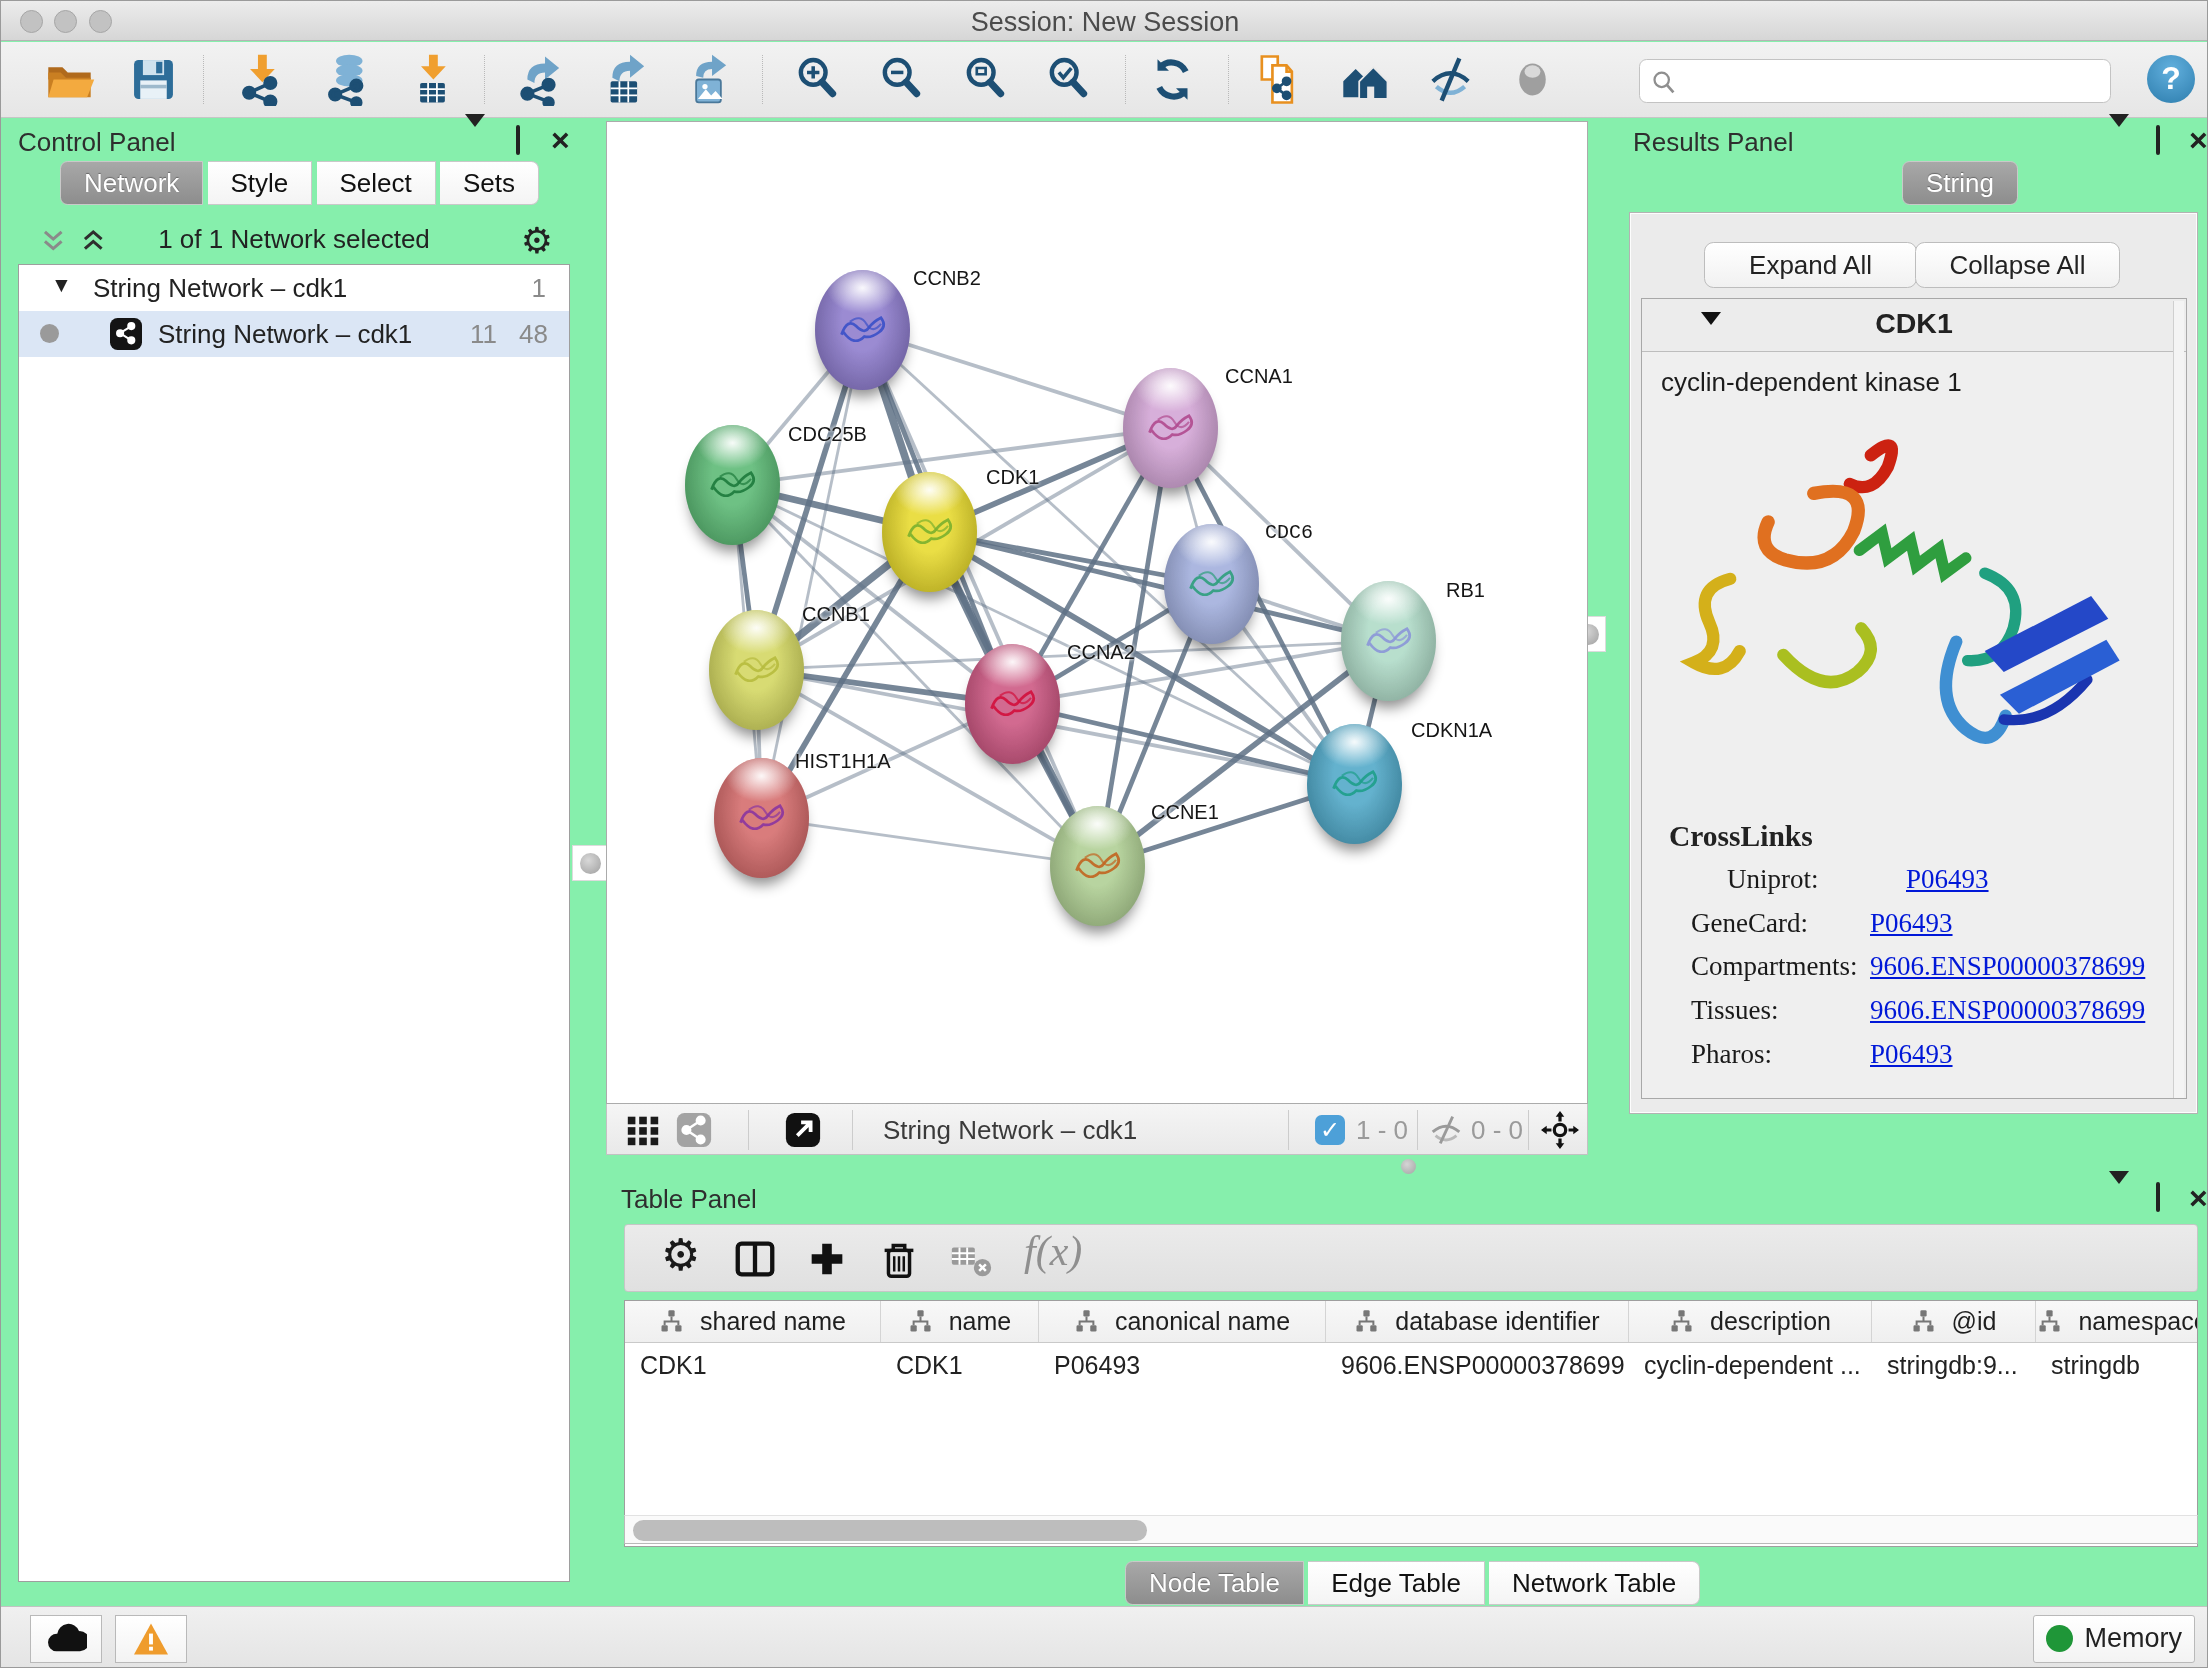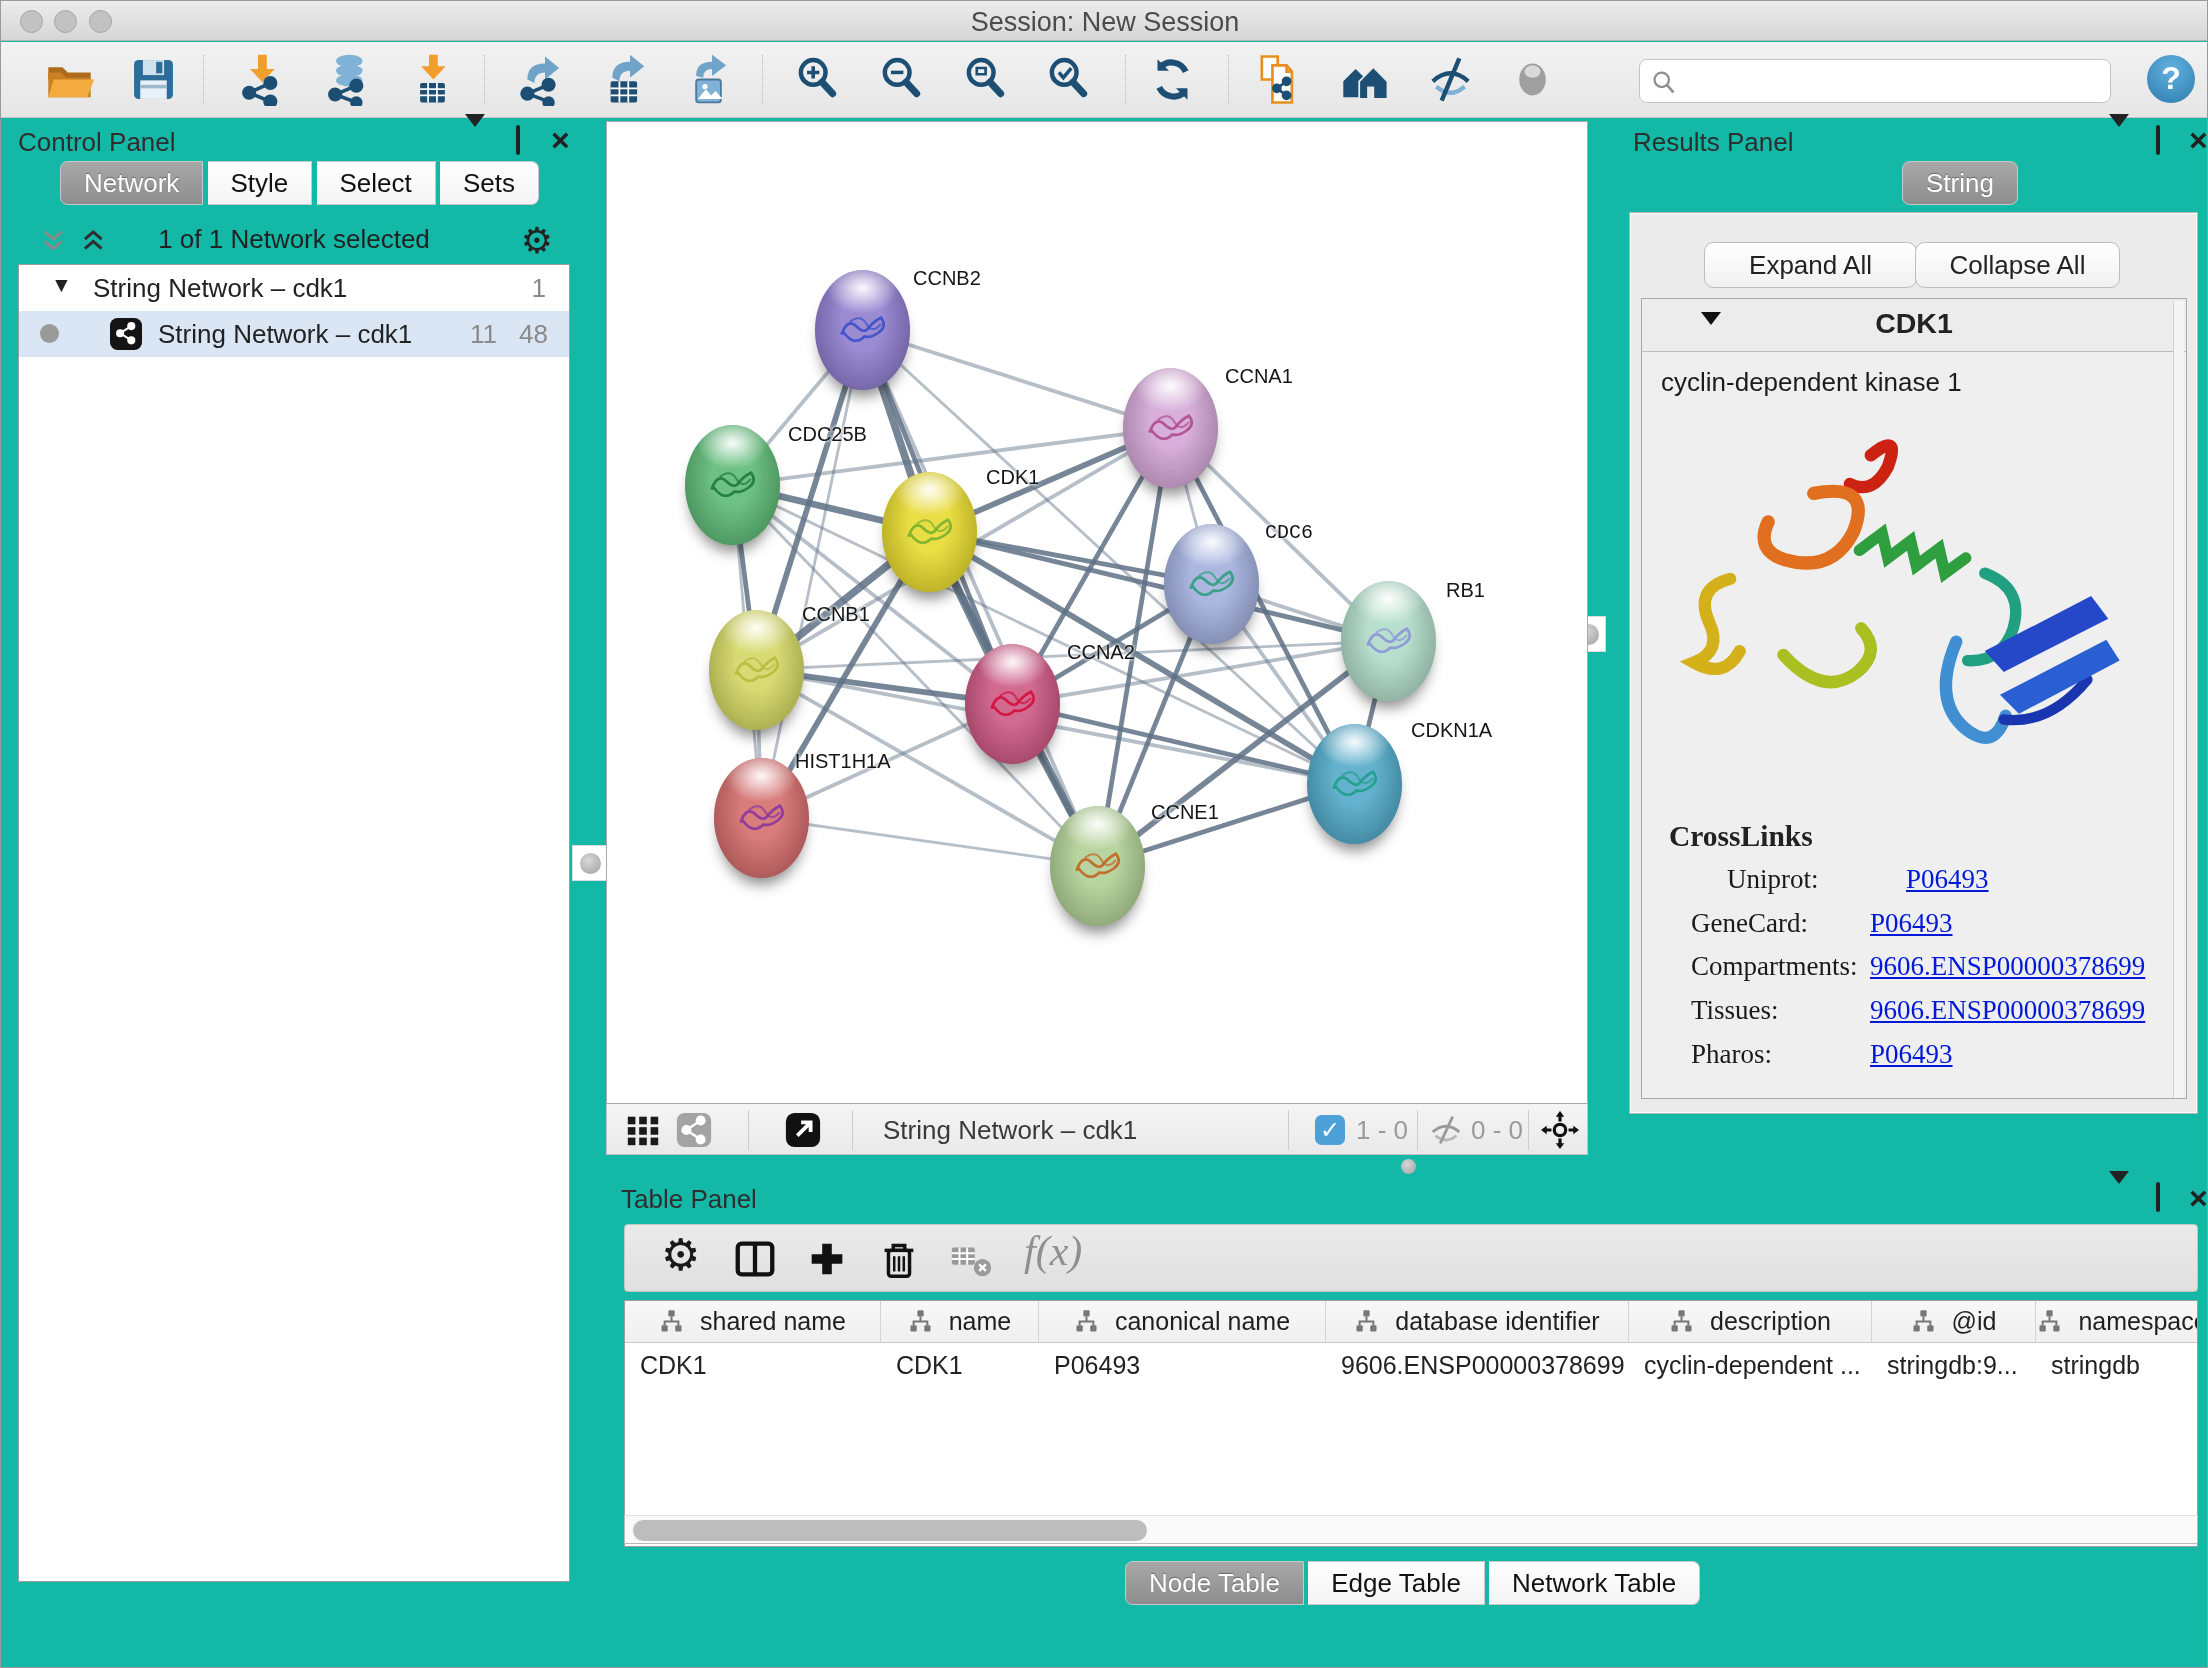--- a/index.html
+++ b/index.html
@@ -1,17 +1,17 @@
 <!DOCTYPE html>
 <html style="font-size:15px"><head>
 <meta charset="utf-8">
 <style>
   * { margin:0; padding:0; box-sizing:border-box; }
   html,body { background:#d0d0d0; }
-  #app{ position:relative; width:2208px; height:1668px; background:#14b8a6;
+  #app{ position:relative; width:2208px; height:1668px; background:#86efac;
         font-family:"Liberation Sans","DejaVu Sans",sans-serif; color:#222; overflow:hidden;
         border:1px solid #9a9a9a;}
   
   #titlebar{ position:absolute; left:0; top:0; width:2208px; height:40px;
     background:linear-gradient(#ececec,#d6d6d6); border-bottom:1px solid #b4b4b4; }
   .traffic{ position:absolute; top:8.6px; width:23px; height:23px; border-radius:50%;
     background:#c2c2c2; border:1px solid #a6a6a6; }
   #win-title{ position:absolute; top:5.7px; left:0; width:100%; text-align:center;
     font-size:27px; color:#4b4b4b; }
   
@@ -653,15 +653,33 @@
   <div id="tbl-scroll">
       <div id="tbl-thumb"></div>
     </div>
 
   <div id="tp-tabs">
     <div class="tab sel">Node Table</div>
     <div class="tab">Edge Table</div>
     <div class="tab">Network Table</div>
   </div>
 
+  <div id="statusbar">
+    <div class="sb-btn" style="left:28.5px; width:72px;">
+        <svg width="42" height="32" viewBox="0 0 48 36">
+          <path d="M13 32a10 10 0 0 1 1-20 13 13 0 0 1 25-3 9 9 0 0 1 1 23z" fill="#111"></path>
+        </svg>
+      </div>
+    <div class="sb-btn" style="left:114px; width:72px;">
+        <svg width="38" height="34" viewBox="0 0 48 44">
+          <path d="M24 2l22 40H2z" fill="#ef9c2d"></path>
+          <rect x="21.5" y="15" width="5" height="14" fill="#fff"></rect>
+          <rect x="21.5" y="32" width="5" height="5" fill="#fff"></rect>
+        </svg>
+      </div>
+    <div class="sb-btn" id="memory-btn">
+        <i></i>
+        <span>Memory</span>
+      </div>
+  </div>
 
 </div>
 
 
 </body></html>

